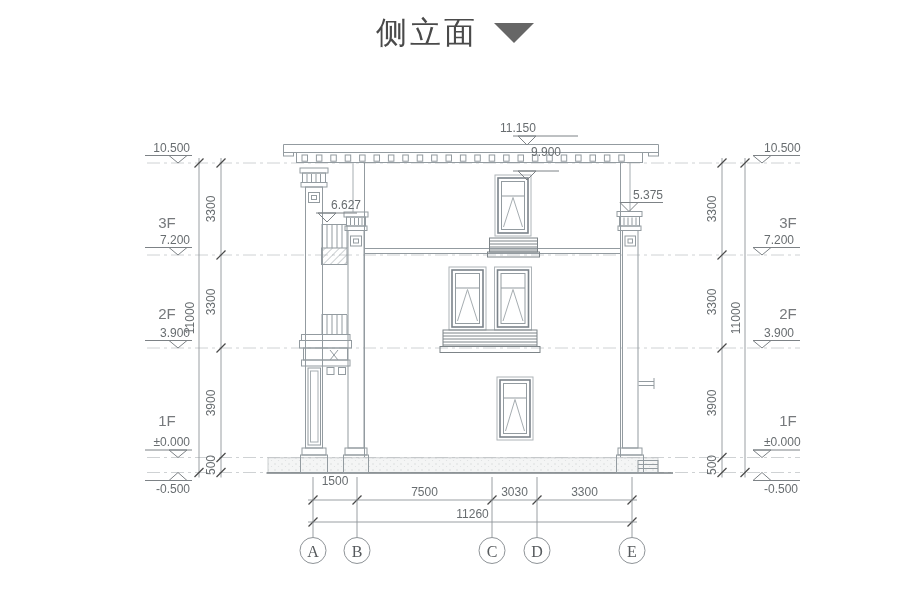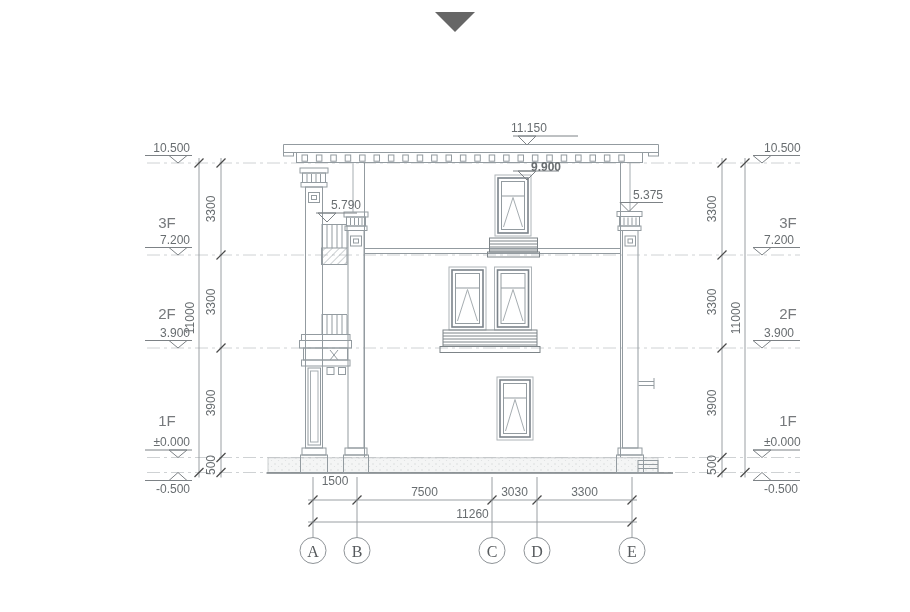--- a/index.html
+++ b/index.html
@@ -17,20 +17,21 @@
   .t-right{text-align:right;}
   .floor-label{font-size:15px;color:#76797c;}
   .bubble-letter{font-family:"Liberation Serif",serif;font-size:16px;color:#565a5d;}
 </style>
 </head>
 <body>
 
 <div id="stage">
 
   <div class="title-row">
+    <span class="title-text">侧立面</span>
     <span class="tri-down"></span>
   </div>
 
   <svg id="building-svg" width="910" height="612" viewBox="0 0 910 612">
     <defs>
       <pattern id="hatch45" width="5" height="5" patternUnits="userSpaceOnUse" patternTransform="rotate(45)">
         <line x1="0" y1="0" x2="0" y2="5" stroke="#9aa1a5" stroke-width="1"></line>
       </pattern>
       <pattern id="stipple" width="7" height="6" patternUnits="userSpaceOnUse">
         <rect width="7" height="6" fill="#f4f5f5"></rect>
@@ -305,24 +306,24 @@
       <span class="t-label t-right" style="left: 145px; top: 141.5px; width: 45px;">10.500</span>
       <span class="t-label t-right" style="left: 145px; top: 233.5px; width: 45px;">7.200</span>
       <span class="t-label t-right" style="left: 145px; top: 326.5px; width: 45px;">3.900</span>
       <span class="t-label t-right" style="left: 145px; top: 436px; width: 45px;">±0.000</span>
       <span class="t-label t-right" style="left: 145px; top: 482.5px; width: 45px;">-0.500</span>
       <span class="t-label " style="left: 764px; top: 141.5px; width: 60px;">10.500</span>
       <span class="t-label " style="left: 764px; top: 233.5px; width: 60px;">7.200</span>
       <span class="t-label " style="left: 764px; top: 326.5px; width: 60px;">3.900</span>
       <span class="t-label " style="left: 764px; top: 436px; width: 60px;">±0.000</span>
       <span class="t-label " style="left: 764px; top: 482.5px; width: 60px;">-0.500</span>
-      <span class="t-label " style="left: 511px; top: 122px;">11.150</span>
-      <span class="t-label " style="left: 531px; top: 161px; font-weight: bold;">9.900</span>
+      <span class="t-label " style="left: 500px; top: 122px;">11.150</span>
+      <span class="t-label " style="left: 531px; top: 146px;">9.900</span>
       <span class="t-label " style="left: 633px; top: 188.5px;">5.375</span>
-      <span class="t-label " style="left: 331px; top: 199px;">5.790</span>
+      <span class="t-label " style="left: 331px; top: 199px;">6.627</span>
       <span class="t-label t-center floor-label" style="left: 167px; top: 222px;">3F</span>
       <span class="t-label t-center floor-label" style="left: 788px; top: 222px;">3F</span>
       <span class="t-label t-center floor-label" style="left: 167px; top: 313px;">2F</span>
       <span class="t-label t-center floor-label" style="left: 788px; top: 313px;">2F</span>
       <span class="t-label t-center floor-label" style="left: 167px; top: 420px;">1F</span>
       <span class="t-label t-center floor-label" style="left: 788px; top: 420px;">1F</span>
       <span class="t-label t-rot" style="left: 190px; top: 317.75px;">11000</span>
       <span class="t-label t-rot" style="left: 211px; top: 209px;">3300</span>
       <span class="t-label t-rot" style="left: 211px; top: 301.5px;">3300</span>
       <span class="t-label t-rot" style="left: 211px; top: 402.75px;">3900</span>

